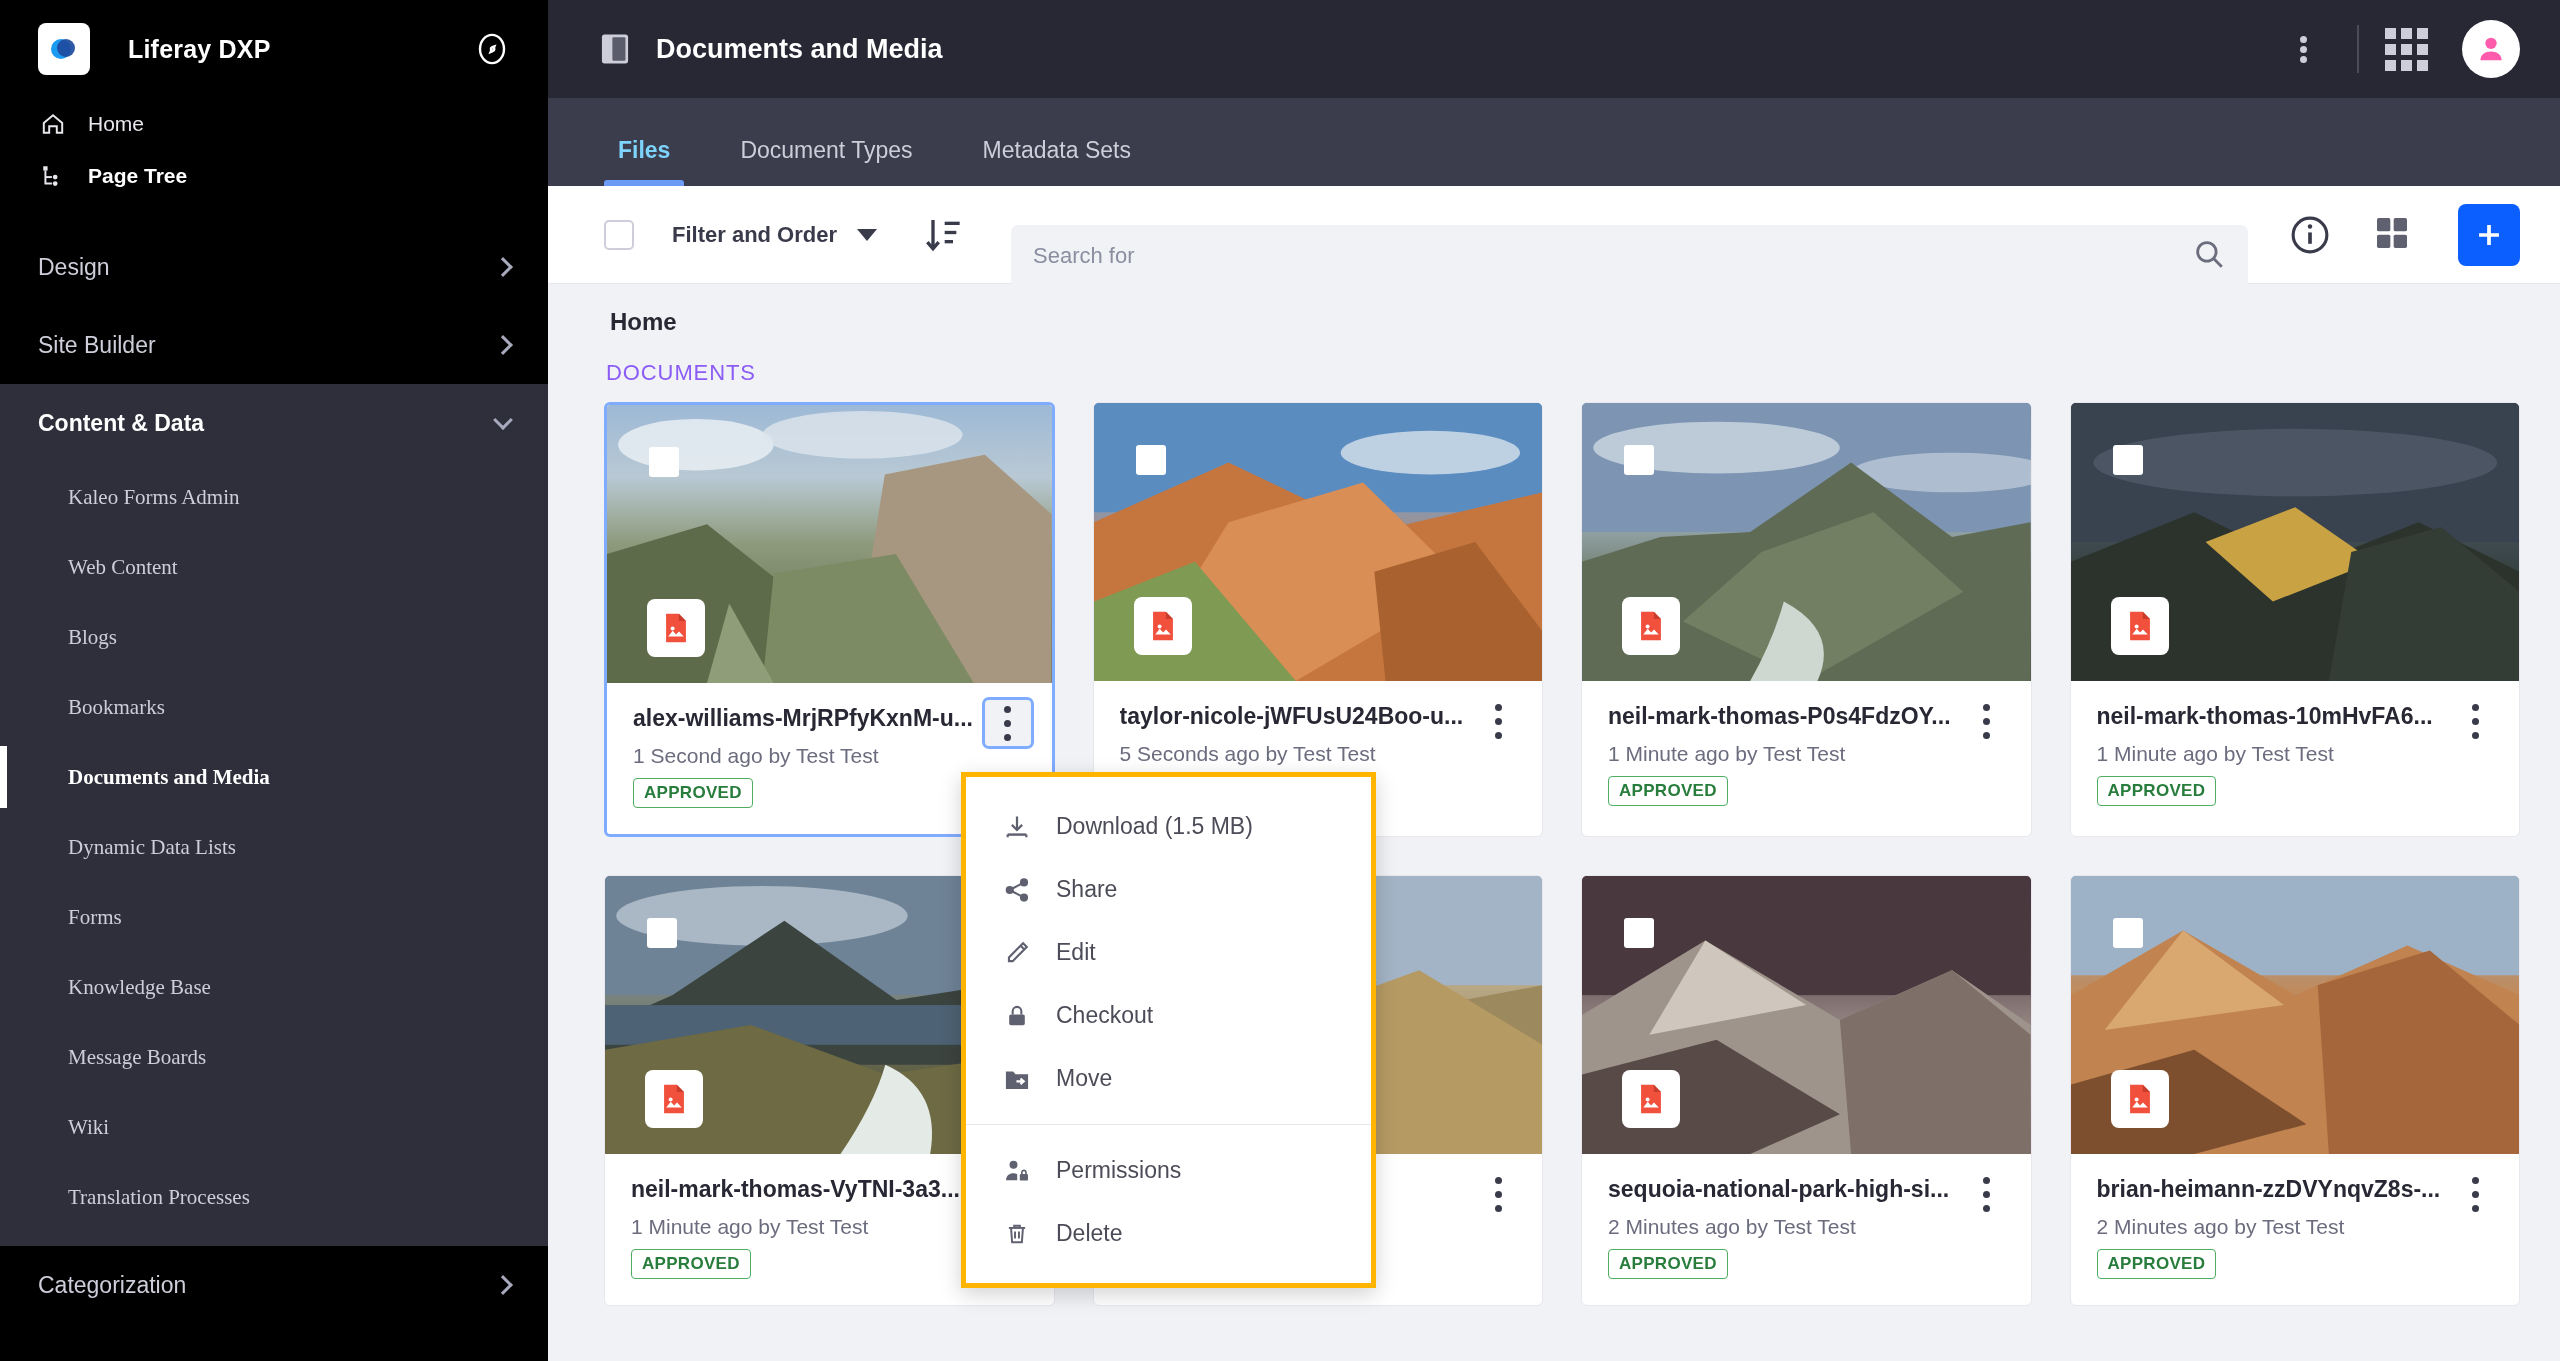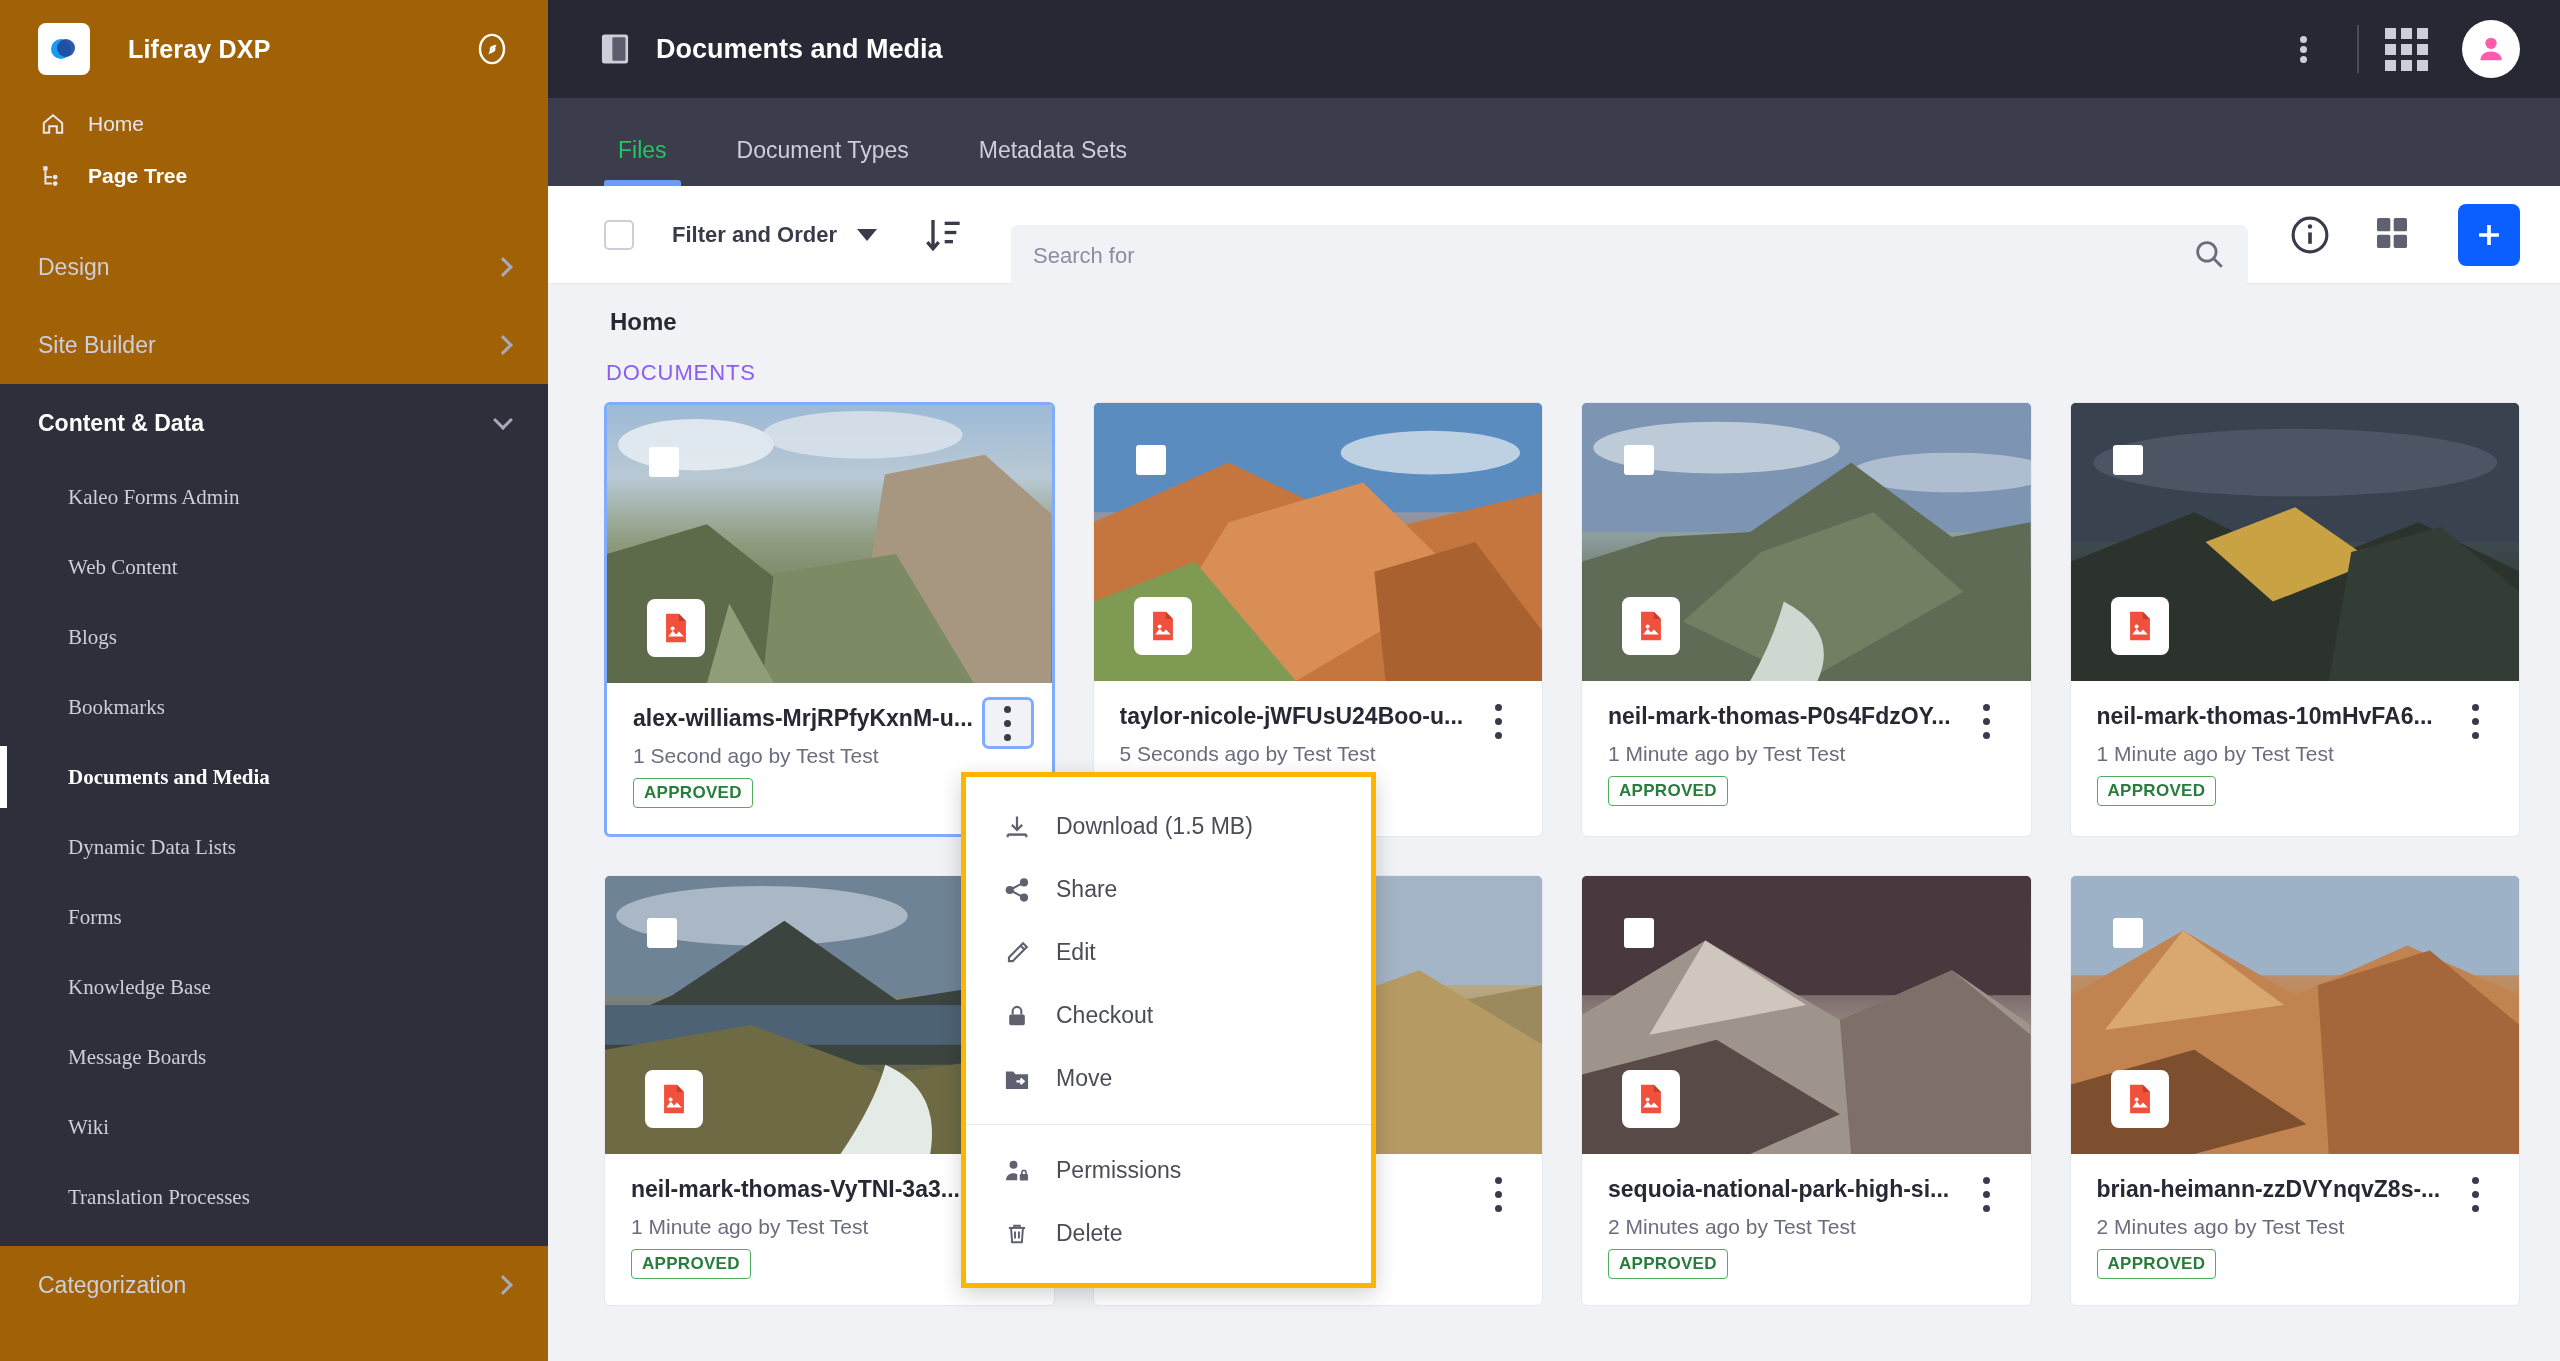--- a/index.html
+++ b/index.html
@@ -7,21 +7,21 @@
     width: 2560px; height: 1361px;
     font-family: "Liberation Sans", sans-serif;
     overflow: hidden;
     background: #f1f2f5;
   }
   .app { display: flex; width: 2560px; height: 1361px; position: relative; }
 
   
   .sidebar {
     width: 548px; height: 1361px;
-    background: #a16207;
+    background: #000000;
     color: #fff;
     flex: 0 0 548px;
     position: relative;
     overflow: hidden;
   }
   .sb-brand { display: flex; align-items: center; height: 98px; padding: 0 38px; }
   .sb-logo {
     width: 52px; height: 52px; border-radius: 8px; background: #fff;
     display: flex; align-items: center; justify-content: center; flex: 0 0 52px;
   }
@@ -72,21 +72,21 @@
   .avatar {
     width: 58px; height: 58px; border-radius: 50%; background: #fff; margin-left: 34px;
     display: flex; align-items: center; justify-content: center; cursor: pointer;
   }
 
   .tabsbar { height: 88px; background: #3b3c4c; display: flex; align-items: flex-end; padding-left: 56px; flex: 0 0 88px; }
   .tab {
     font-size: 23px; color: #cdced9; padding: 0 14px 22px 14px; margin-right: 42px;
     position: relative; cursor: pointer;
   }
-  .tab.active { color: #22c55e; font-weight: 400; }
+  .tab.active { color: #7dd3fc; font-weight: 700; }
   .tab.active::after { content:""; position:absolute; left:0; right:0; bottom:0; height:6px; background:#6b9bf5; border-radius: 3px 3px 0 0; }
 
   .toolbar { height: 98px; background: #fff; display: flex; align-items: center; padding: 0 40px 0 56px; flex: 0 0 98px; border-bottom: 1px solid #e7e7ed;}
   .cb { width: 30px; height: 30px; border: 2px solid #cdced9; border-radius: 5px; background: #fff; cursor: pointer; flex:0 0 30px;}
   .filter-btn { display: flex; align-items: center; margin-left: 38px; font-size: 22px; color: #393a4a; font-weight: 600; cursor: pointer; }
   .caret { width: 0; height: 0; border-left: 10px solid transparent; border-right: 10px solid transparent; border-top: 12px solid #393a4a; margin-left: 20px; }
   .sort-btn { margin-left: 46px; width: 40px; height: 40px; cursor: pointer; }
   .search-wrap {
     flex: 1; margin-left: 48px; height: 62px; background: #f1f2f5; border-radius: 7px;
     display: flex; align-items: center; padding: 0 22px; margin-top: 43px;

